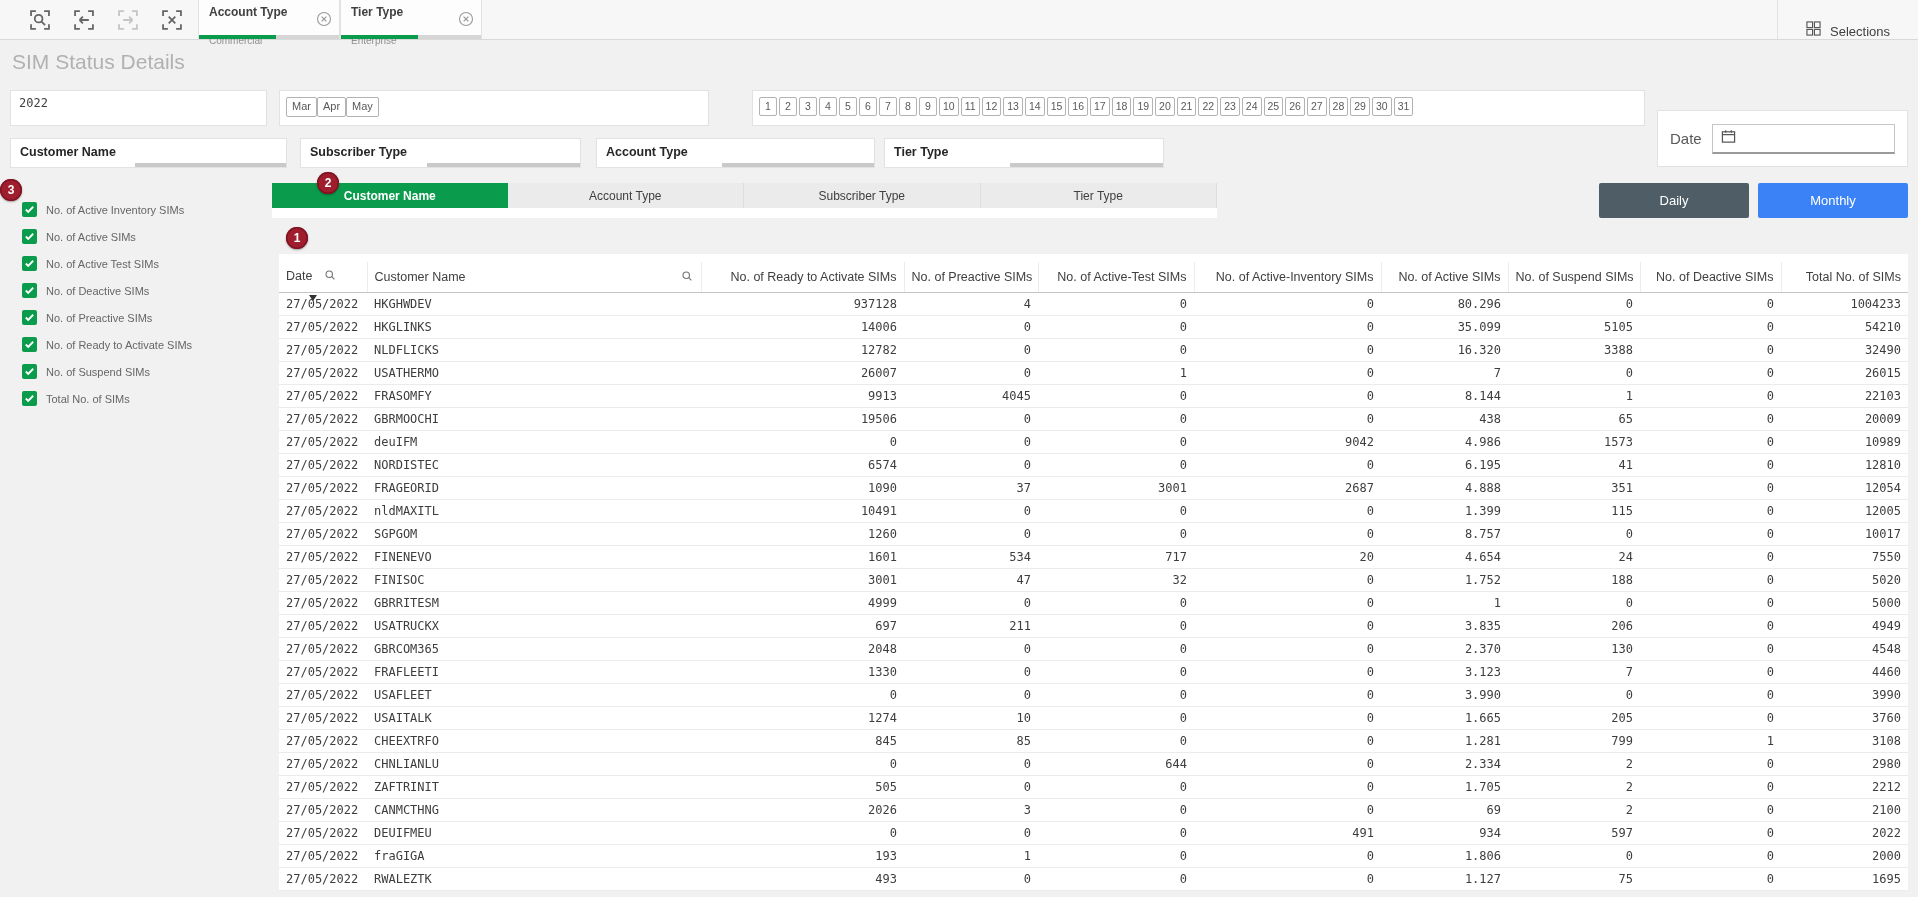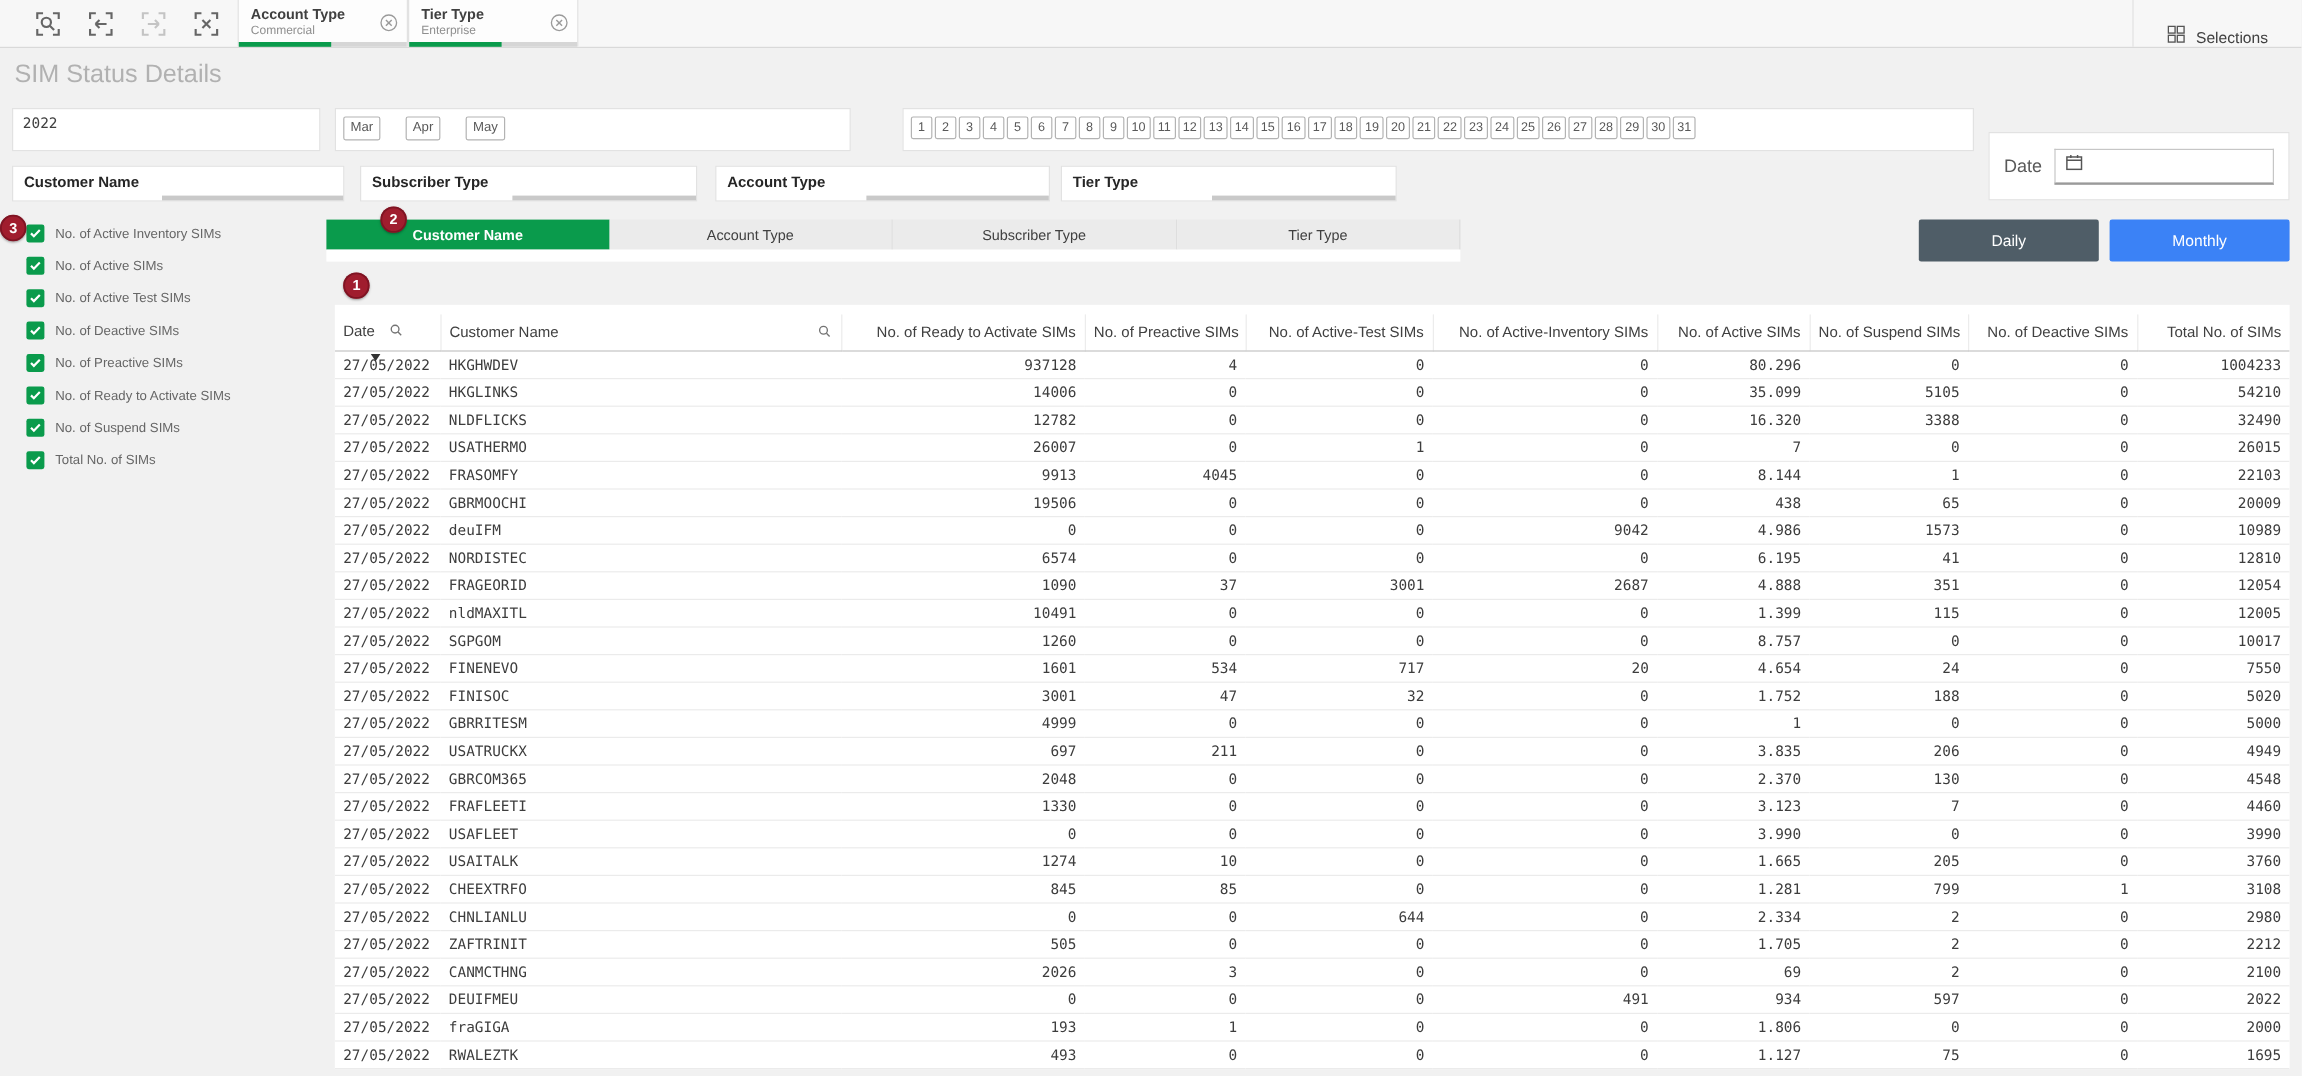--- a/index.html
+++ b/index.html
@@ -6,34 +6,34 @@
   html,body{width:1918px;height:897px;background:#f1f1f1;font-family:"Liberation Sans",sans-serif;overflow:hidden}
   .app{position:relative;width:1918px;height:897px}
 
   
   .toolbar{position:absolute;top:0;left:0;width:100%;height:40px;background:#f7f7f7;border-bottom:1px solid #d9d9d9;display:flex;align-items:stretch}
   .tool-icons{display:flex;align-items:center;gap:20px;padding:0 14px 0 28px}
   .tool-icon{width:24px;height:24px;display:flex;align-items:center;justify-content:center;cursor:pointer}
   .chips{display:flex}
   .chip{position:relative;width:142px;background:#fdfdfd;border-left:1px solid #e2e2e2;border-right:1px solid #e2e2e2;padding:5px 26px 0 10px;cursor:pointer}
   .chip-title{font-size:12px;font-weight:700;color:#404040;white-space:nowrap;overflow:hidden}
-  .chip-sub{font-size:10px;color:#8f8f8f;margin-top:1px;white-space:nowrap}
+  .chip-sub{font-size:10px;color:#8f8f8f;margin-top:16px;white-space:nowrap}
   .chip-bar{position:absolute;left:0;bottom:0;height:4px;width:100%;background:#d6d6d6}
   .chip-bar::before{content:"";position:absolute;left:0;top:0;bottom:0;width:55%;background:var(--green)}
   .chip-close{position:absolute;right:7px;top:11px;width:16px;height:16px;cursor:pointer}
   .toolbar-spacer{flex:1}
   .selections-btn{display:flex;align-items:flex-end;gap:9px;padding:0 28px;border-left:1px solid #e2e2e2;cursor:pointer;font-size:13px;color:#404040}
 
   
   .page-title{position:absolute;left:12px;top:50px;font-size:21px;font-weight:400;color:#b1b1b1}
 
   
   .fbox{position:absolute;background:#fff;border:1px solid #e2e2e2}
   #year-box{left:10px;top:90px;width:257px;height:36px;padding:5px 8px;font-family:"DejaVu Sans Mono",monospace;font-size:12px;color:#404040;cursor:pointer}
-  #months-box{left:279px;top:90px;width:430px;height:36px;padding:6px;display:flex;gap:21px;align-items:flex-start}
+  #months-box{left:279px;top:90px;width:430px;height:36px;padding:6px;display:flex;gap:0;align-items:flex-start}
   #days-box{left:752px;top:90px;width:893px;height:36px;padding:6px;display:flex;gap:2px;align-items:flex-start}
   .chip-small{border:1px solid #b3b3b3;border-radius:2px;font-size:11px;color:#595959;padding:2px 5px;line-height:1.25;background:#fff;cursor:pointer;white-space:nowrap}
   .chip-day{min-width:18px;text-align:center;font-size:10.5px;padding:2px 3px}
 
   
   #date-panel{left:1657px;top:110px;width:251px;height:57px;display:flex;align-items:center;gap:10px;padding:0 12px}
   .date-label{font-size:15px;color:#595959}
   .date-input{flex:1;height:30px;border:1px solid #c6c6c6;border-bottom:2px solid #9a9a9a;display:flex;align-items:center;padding:0 8px;background:#fff;cursor:text}
 
   
@@ -45,21 +45,21 @@
   .dim-tab{flex:1;display:flex;align-items:center;justify-content:center;font-size:12px;color:#404040;background:#ebebeb;border-right:1px solid #dedede;cursor:pointer;white-space:nowrap}
   .dim-tab.active{background:var(--green);color:#fff;font-weight:700;border-right:none}
   .tabs-underlay{position:absolute;left:272px;top:208px;width:945px;height:10px;background:#fff}
 
   
   .view-btn{position:absolute;top:183px;width:150px;height:35px;color:#fff;font-size:13px;font-weight:400;display:flex;align-items:center;justify-content:center;cursor:pointer;border-radius:2px}
   #daily-btn{left:1599px;background:#4f5d67}
   #monthly-btn{left:1758px;background:#3b82f6}
 
   
-  .measures{position:absolute;left:22px;top:181px;width:250px}
+  .measures{position:absolute;left:22px;top:196px;width:250px}
   .measure-item{display:flex;align-items:center;height:27px;cursor:pointer}
   .measure-check{flex:0 0 15px;width:15px;height:15px;background:var(--green);border-radius:2px;display:flex;align-items:center;justify-content:center}
   .measure-label{font-size:11px;color:#666;margin-left:9px;white-space:nowrap}
 
   
   .table-card{position:absolute;left:279px;top:254px;width:1629px;height:637px;background:#fff;padding-top:8px;overflow:hidden}
   .table-card table{width:100%;border-collapse:collapse;table-layout:fixed}
   .table-card thead th{height:30px;font-size:12.5px;font-weight:400;color:#404040;text-align:left;padding:0 7px;border-bottom:1px solid #c4c4c4;border-right:1px solid #ececec;position:relative;white-space:nowrap;overflow:hidden;cursor:pointer;vertical-align:middle}
   .table-card thead th:last-child{border-right:none}
   .table-card tbody td{height:23px;font-size:12px;font-family:"DejaVu Sans Mono",monospace;color:#3d3d3d;padding:0 7px;border-bottom:1px solid #ebebeb;white-space:nowrap;overflow:hidden;vertical-align:middle}

